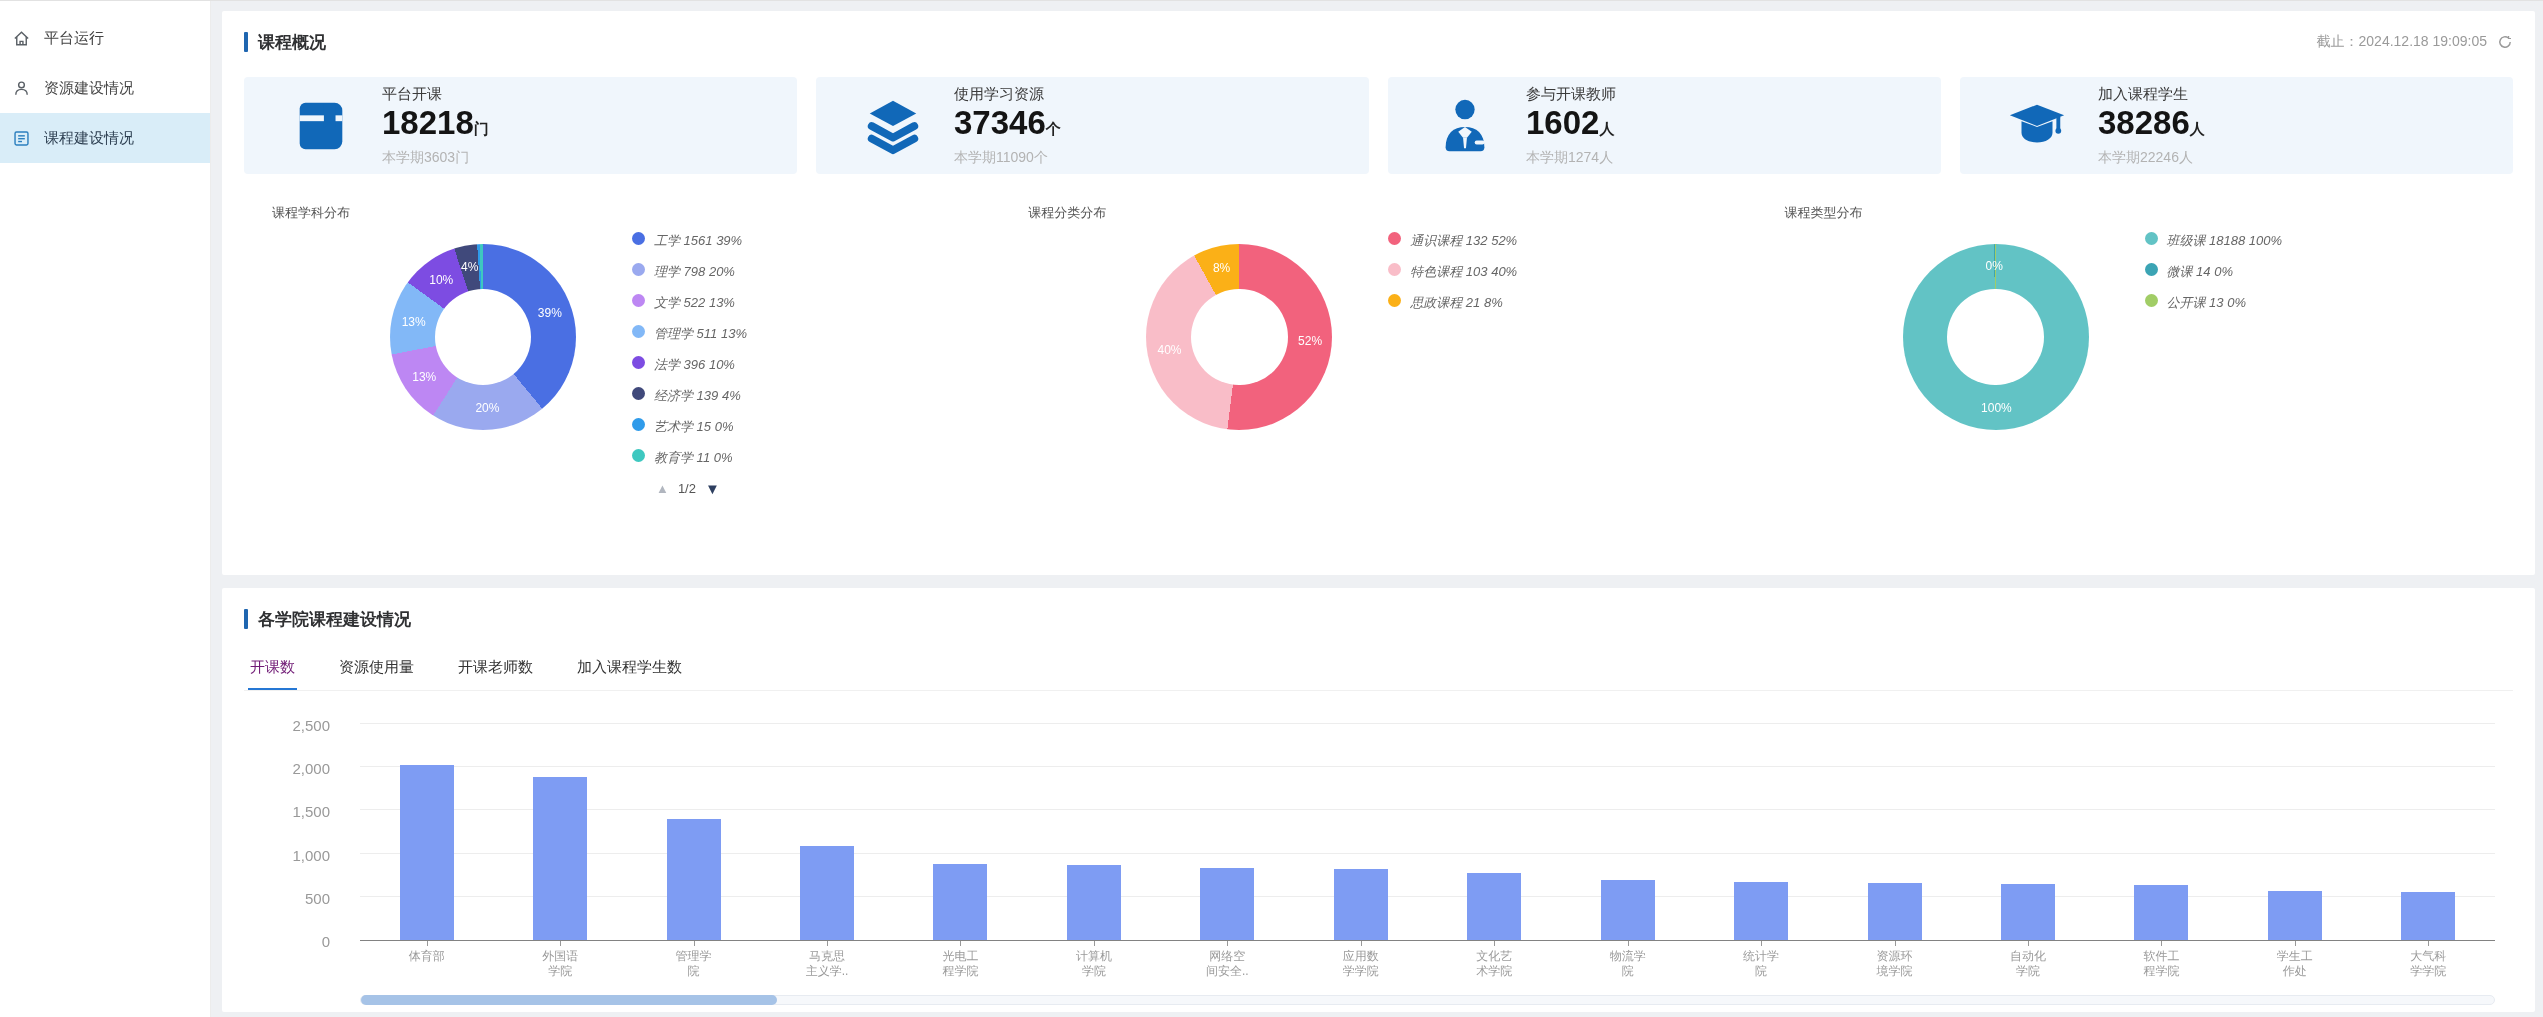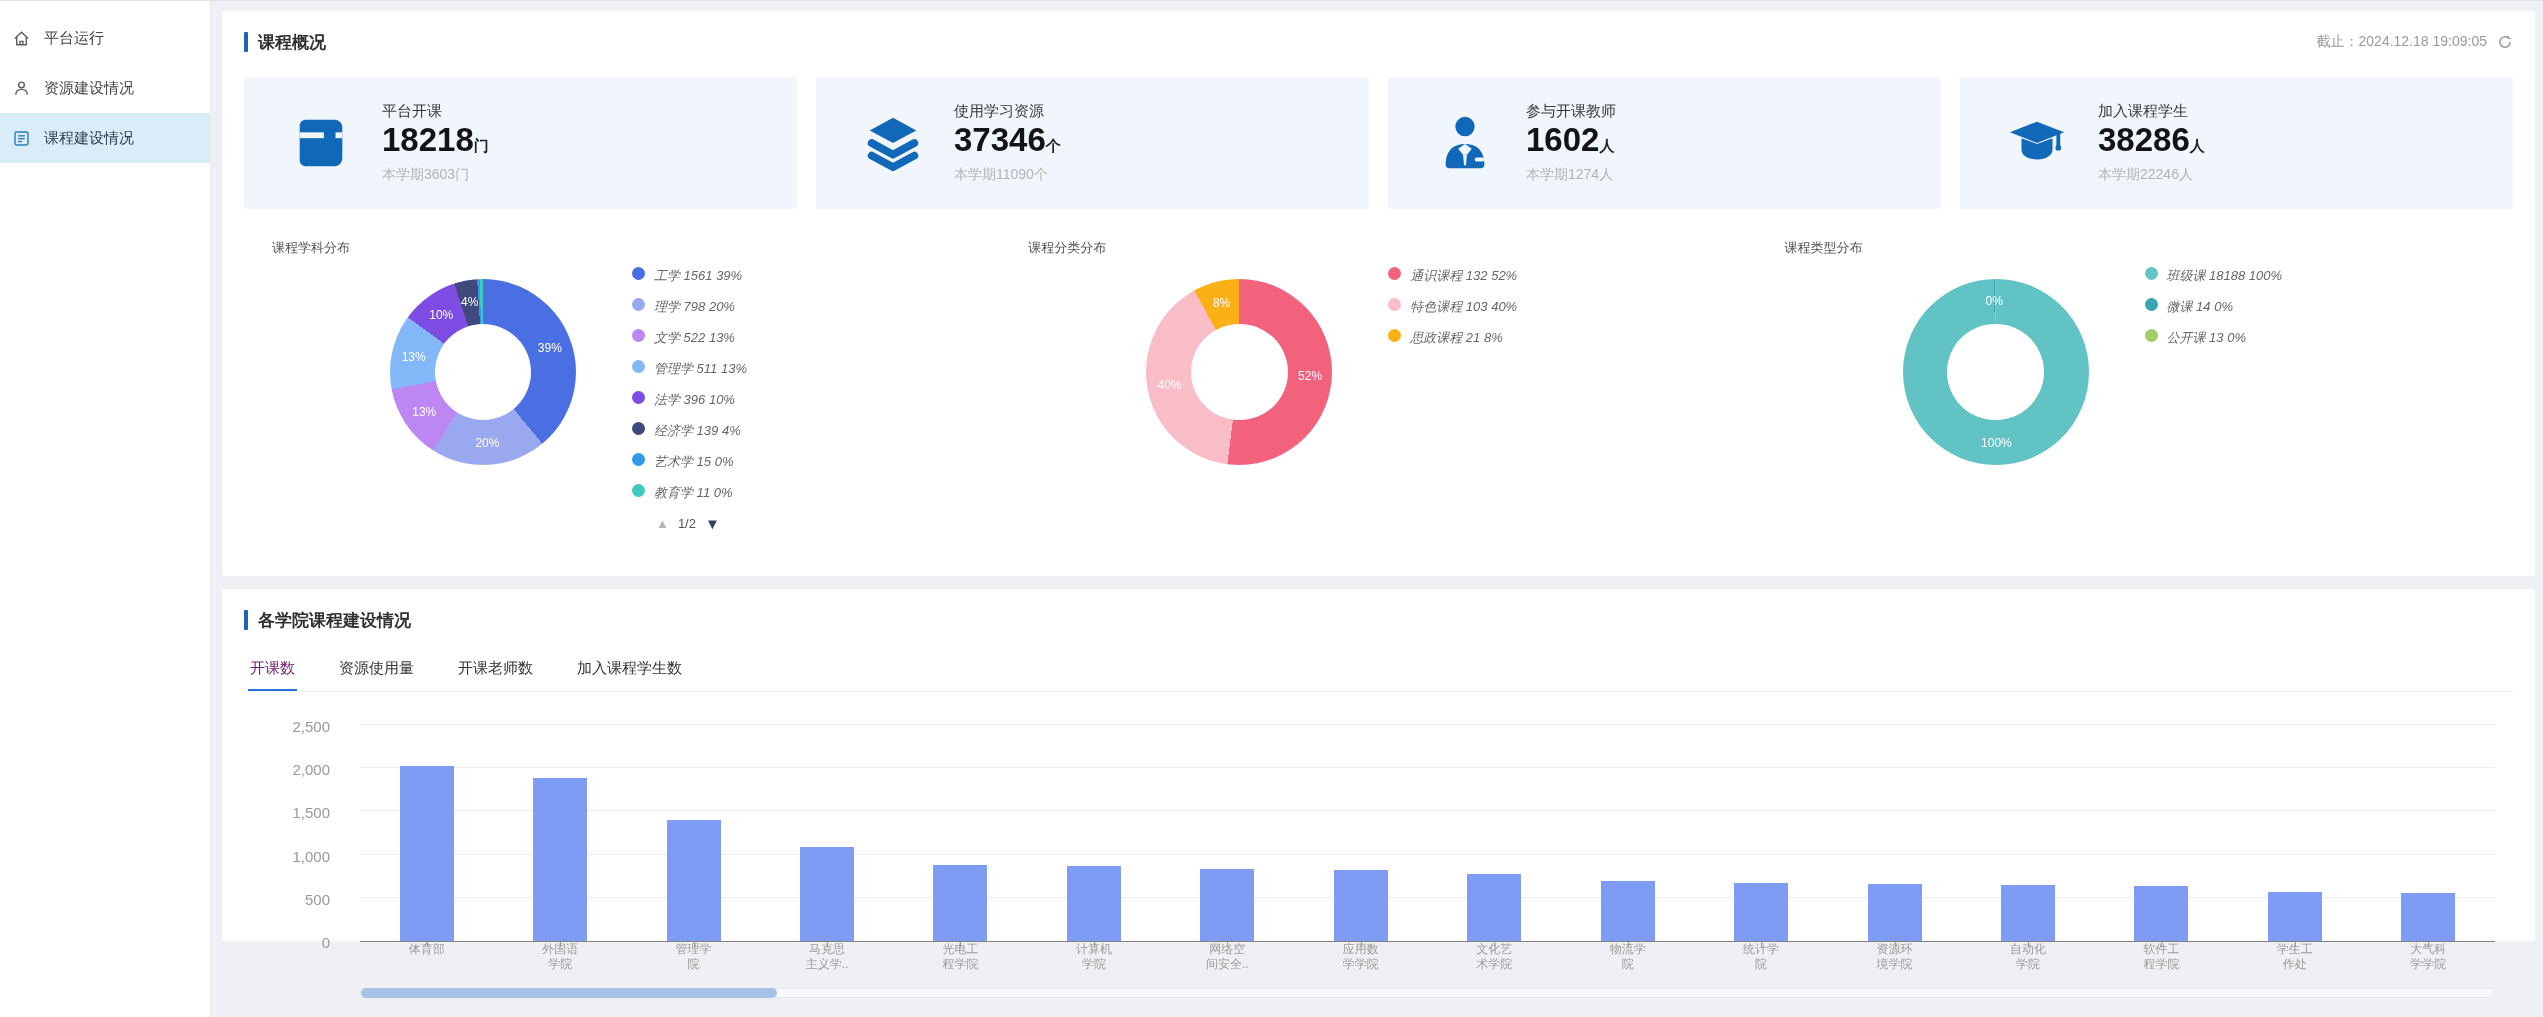--- a/index.html
+++ b/index.html
@@ -15,32 +15,32 @@
   .side-item { display:flex; align-items:center; height:50px; padding-left:12px; cursor:pointer; color:#444; font-size:15px; }
   .side-item .sicon { width:19px; height:19px; margin-right:13px; color:#5a6066; flex:none; }
   .side-item.active { background:#d9edf8; }
   .side-item.active .sicon { color:#2b7fbe; }
   .side-item.active .slabel { color:#2c3e50; }
 
   
   .main { flex:1; padding:10px 8px 5px 11px; display:flex; flex-direction:column; overflow:hidden; }
   .card { background:#fff; border-radius:2px; padding:18px 22px; }
   .card-overview { height:565px; }
-  .card-colleges { height:352px; margin-top:13px; }
+  .card-colleges { height:424px; margin-top:13px; }
 
   .card-header { display:flex; justify-content:space-between; align-items:center; height:26px; }
   .title-block { display:flex; align-items:center; }
   .title-bar { width:4px; height:20px; background:#1f66b0; margin-right:10px; border-radius:1px; }
   .section-title { font-size:17px; font-weight:bold; color:#303133; }
   .timestamp { display:flex; align-items:center; color:#9a9a9a; font-size:14px; }
   .timestamp svg { margin-left:10px; }
 
   
   .stats-row { display:flex; gap:19px; margin-top:22px; }
-  .stat-card { flex:1; height:132px; background:#f0f6fc; border-radius:4px; display:flex; align-items:center; padding-left:46px; }
+  .stat-card { flex:1; height:97px; background:#f0f6fc; border-radius:4px; display:flex; align-items:center; padding-left:46px; }
   .stat-icon { width:62px; height:62px; margin-right:30px; flex:none; }
   .stat-label { font-size:15px; color:#3a3a3a; margin-bottom:2px; }
   .stat-value { font-size:33px; font-weight:bold; color:#141414; line-height:34px; }
   .stat-unit { font-size:15px; font-weight:600; color:#222; }
   .stat-sub { font-size:14px; color:#b3b3b3; margin-top:3px; }
 
   
   .donut-row { display:flex; margin-top:30px; }
   .donut-col { width:33.33%; position:relative; height:310px; padding-left:28px; }
   .donut-title { font-size:13px; color:#555; }
@@ -63,21 +63,21 @@
   
   .bar-chart { display:flex; margin-top:34px; padding-left:26px; }
   .y-axis { width:78px; position:relative; height:216px; margin-right:12px; flex:none; }
   .y-tick { position:absolute; right:18px; font-size:15px; color:#999; transform:translateY(50%);text-align:center; }
   .plot-wrap { flex:1; margin-right:18px; }
   .plot { position:relative; height:216px; border-bottom:1px solid #828282; display:flex; align-items:flex-end; }
   .gridline { position:absolute; left:0; right:0; height:1px; background:#ededed; }
   .bar-col { flex:1; display:flex; justify-content:center; position:relative; z-index:1; }
   .bar { width:54px; background:#7e9cf3; cursor:pointer; }
   .x-labels { display:flex; }
-  .x-col { flex:1; text-align:center; font-size:12px; color:#9a9a9a; line-height:15px; position:relative; }
+  .x-col { flex:1; text-align:center; font-size:12px; color:#9a9a9a; line-height:15px; padding-top:8px; position:relative; }
   .x-col .tick { position:absolute; top:0; left:50%; width:1px; height:5px; background:#999; }
   .x-col span { display:block; }
 
   
   .datazoom { height:10px; margin:16px 18px 0 116px; background:#f6f8fb; border:1px solid #e7ebf1; border-radius:5px; position:relative; cursor:pointer; }
   .dz-thumb { position:absolute; left:0; top:-1px; height:10px; width:19.5%; background:#a6c3e7; border-radius:5px; cursor:grab; }
 </style>
 </head>
 <body>
 

